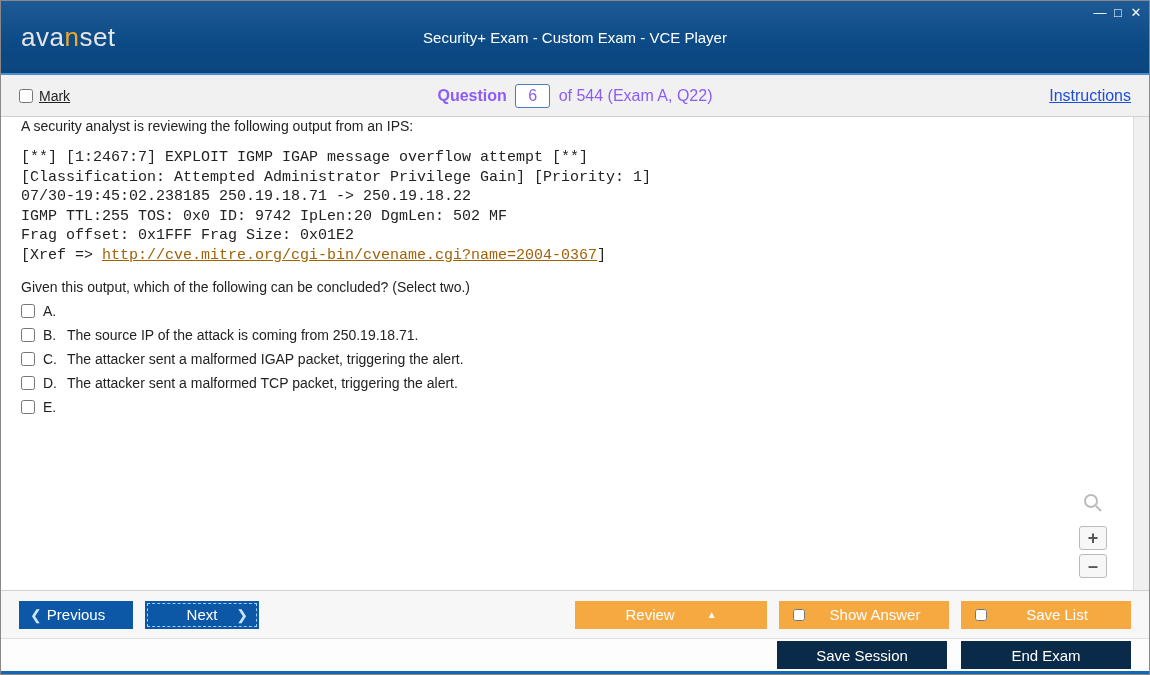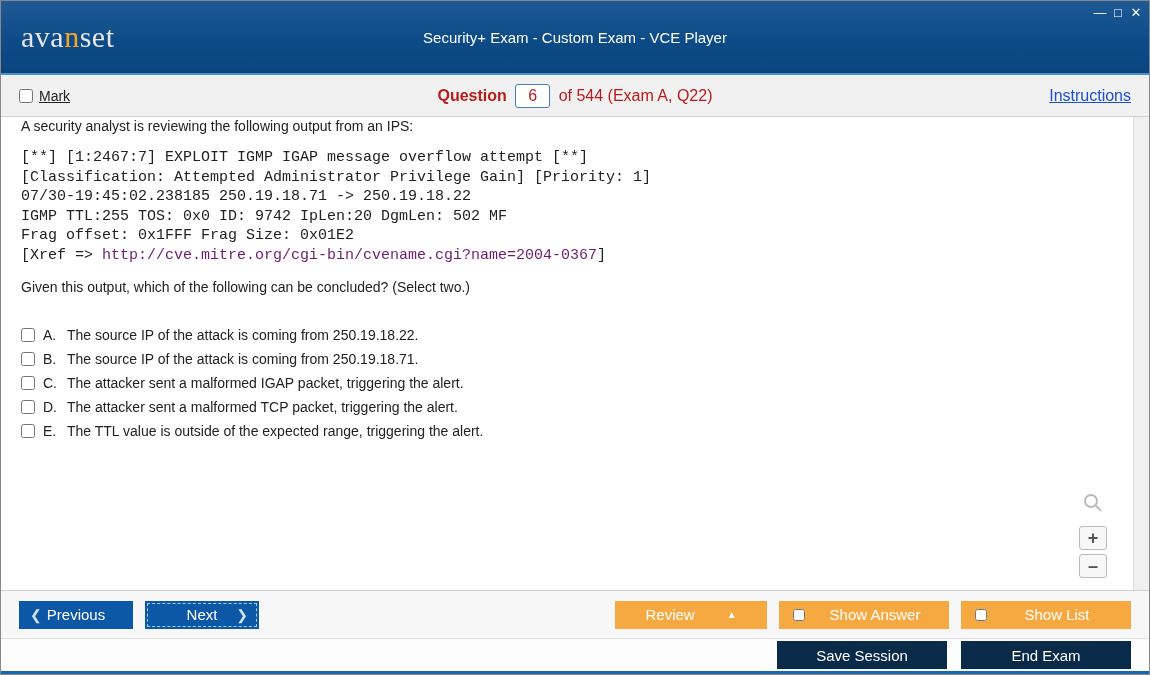--- a/index.html
+++ b/index.html
@@ -18,23 +18,23 @@
   .titlebar {
     height: 74px;
     background: linear-gradient(to bottom, #1d5a96 0%, #0c4a86 60%, #0b457e 100%);
     border-bottom: 2px solid #4a90d0;
     display: flex;
     align-items: center;
     position: relative;
     color: #fff;
   }
   .logo {
-    font-family: Liberation Serif, serif;
+    font-family: Liberation Sans, sans-serif;
     font-weight: 300;
-    font-size: 30px;
+    font-size: 26px;
     letter-spacing: 0.5px;
     color: #e6e6e6;
     margin-left: 20px;
     user-select: none;
   }
   .logo .n { color: #f5a623; }
   .title-text {
     position: absolute;
     left: 0; right: 0;
     text-align: center;
@@ -67,21 +67,21 @@
     position: relative;
   }
   .mark-wrap { display: flex; align-items: center; gap: 6px; }
   .mark-wrap input { width: 14px; height: 14px; }
   .mark-wrap label { text-decoration: underline; color: #222; }
   .qcenter {
     position: absolute;
     left: 0; right: 0;
     text-align: center;
     font-size: 16px;
-    color: #b91c1c;
+    color: #8b5cf6;
     pointer-events: none;
   }
   .qcenter .qbox {
     display: inline-block;
     border: 1px solid #4a7bbf;
     border-radius: 3px;
     padding: 2px 12px;
     margin: 0 4px;
     min-width: 28px;
     pointer-events: auto;
@@ -106,22 +106,22 @@
     color: #222;
   }
   .prompt { margin-bottom: 14px; }
   .ips-output {
     font-family: "Courier New", monospace;
     font-size: 15px;
     white-space: pre;
     line-height: 1.3;
     margin-bottom: 14px;
   }
-  .ips-output a { color: #701a75; }
-  .followup { margin-bottom: 32px; }
+  .ips-output a { color: #a16207; text-decoration: underline; }
+  .followup { margin-bottom: 8px; }
   .options { display: flex; flex-direction: column; gap: 8px; }
   .option { display: flex; align-items: center; gap: 8px; }
   .option input { width: 14px; height: 14px; }
   .option .letter { width: 16px; }
   
   .zoom-controls {
     position: absolute;
     right: 26px;
     bottom: 12px;
     display: flex;
@@ -184,21 +184,21 @@
     display: flex;
     align-items: center;
     justify-content: center;
     cursor: pointer;
     font-size: 15px;
     gap: 10px;
     padding: 0 14px;
     user-select: none;
     position: relative;
   }
-  .orange-btn.review { width: 152px; }
+  .orange-btn.review { width: 192px; }
   .orange-btn .tri {
     font-size: 10px;
     margin-left: 22px;
   }
   .orange-btn.with-check { width: 170px; justify-content: flex-start; }
   .orange-btn.with-check .txt{ flex:1; text-align:center;}
   .orange-btn input { width: 12px; height: 12px; accent-color:#f6a940; }
   
   .bottombar {
     height: 28px;
@@ -273,41 +273,39 @@
 <span>IGMP TTL:255 TOS: 0x0 ID: 9742 IpLen:20 DgmLen: 502 MF</span>
 <span>Frag offset: 0x1FFF Frag Size: 0x01E2</span>
 <span>[Xref =&gt; </span><a>http://cve.mitre.org/cgi-bin/cvename.cgi?name=2004-0367</a><span>]</span></div>
 
   <div class="followup">Given this output, which of the following can be concluded? (Select two.)</div>
 
   <div class="options">
     <div class="option">
       <input type="checkbox" style="">
       <span class="letter">A.</span>
-      <span>The source IP of the attack is coming from 250.19.18.22.</span>
     </div>
     <div class="option">
       <input type="checkbox" style="">
       <span class="letter">B.</span>
       <span>The source IP of the attack is coming from 250.19.18.71.</span>
     </div>
     <div class="option">
       <input type="checkbox" style="">
       <span class="letter">C.</span>
       <span>The attacker sent a malformed IGAP packet, triggering the alert.</span>
     </div>
     <div class="option">
       <input type="checkbox" style="">
       <span class="letter">D.</span>
       <span>The attacker sent a malformed TCP packet, triggering the alert.</span>
     </div>
     <div class="option">
       <input type="checkbox" style="">
       <span class="letter">E.</span>
-      <span>The TTL value is outside of the expected range, triggering the alert.</span>
     </div>
   </div>
 
   <div class="zoom-controls">
     <span class="zsearch">
       <svg width="20" height="20" viewBox="0 0 20 20">
         <circle cx="8" cy="8" r="6" stroke="#bbb" stroke-width="2" fill="none"></circle>
         <line x1="13" y1="13" x2="18" y2="18" stroke="#bbb" stroke-width="2"></line>
       </svg>
     </span>
@@ -331,20 +329,20 @@
   <div class="orange-btn review">
     <span>Review</span>
     <span class="tri">▲</span>
   </div>
   <div class="orange-btn with-check">
     <input type="checkbox" style="">
     <span class="txt">Show Answer</span>
   </div>
   <div class="orange-btn with-check">
     <input type="checkbox" style="">
-    <span class="txt">Show List</span>
+    <span class="txt">Save List</span>
   </div>
 </div>
 
 <div class="bottombar">
   <div class="dark-btn">Save Session</div>
   <div class="dark-btn">End Exam</div>
 </div>
 
 </body></html>

